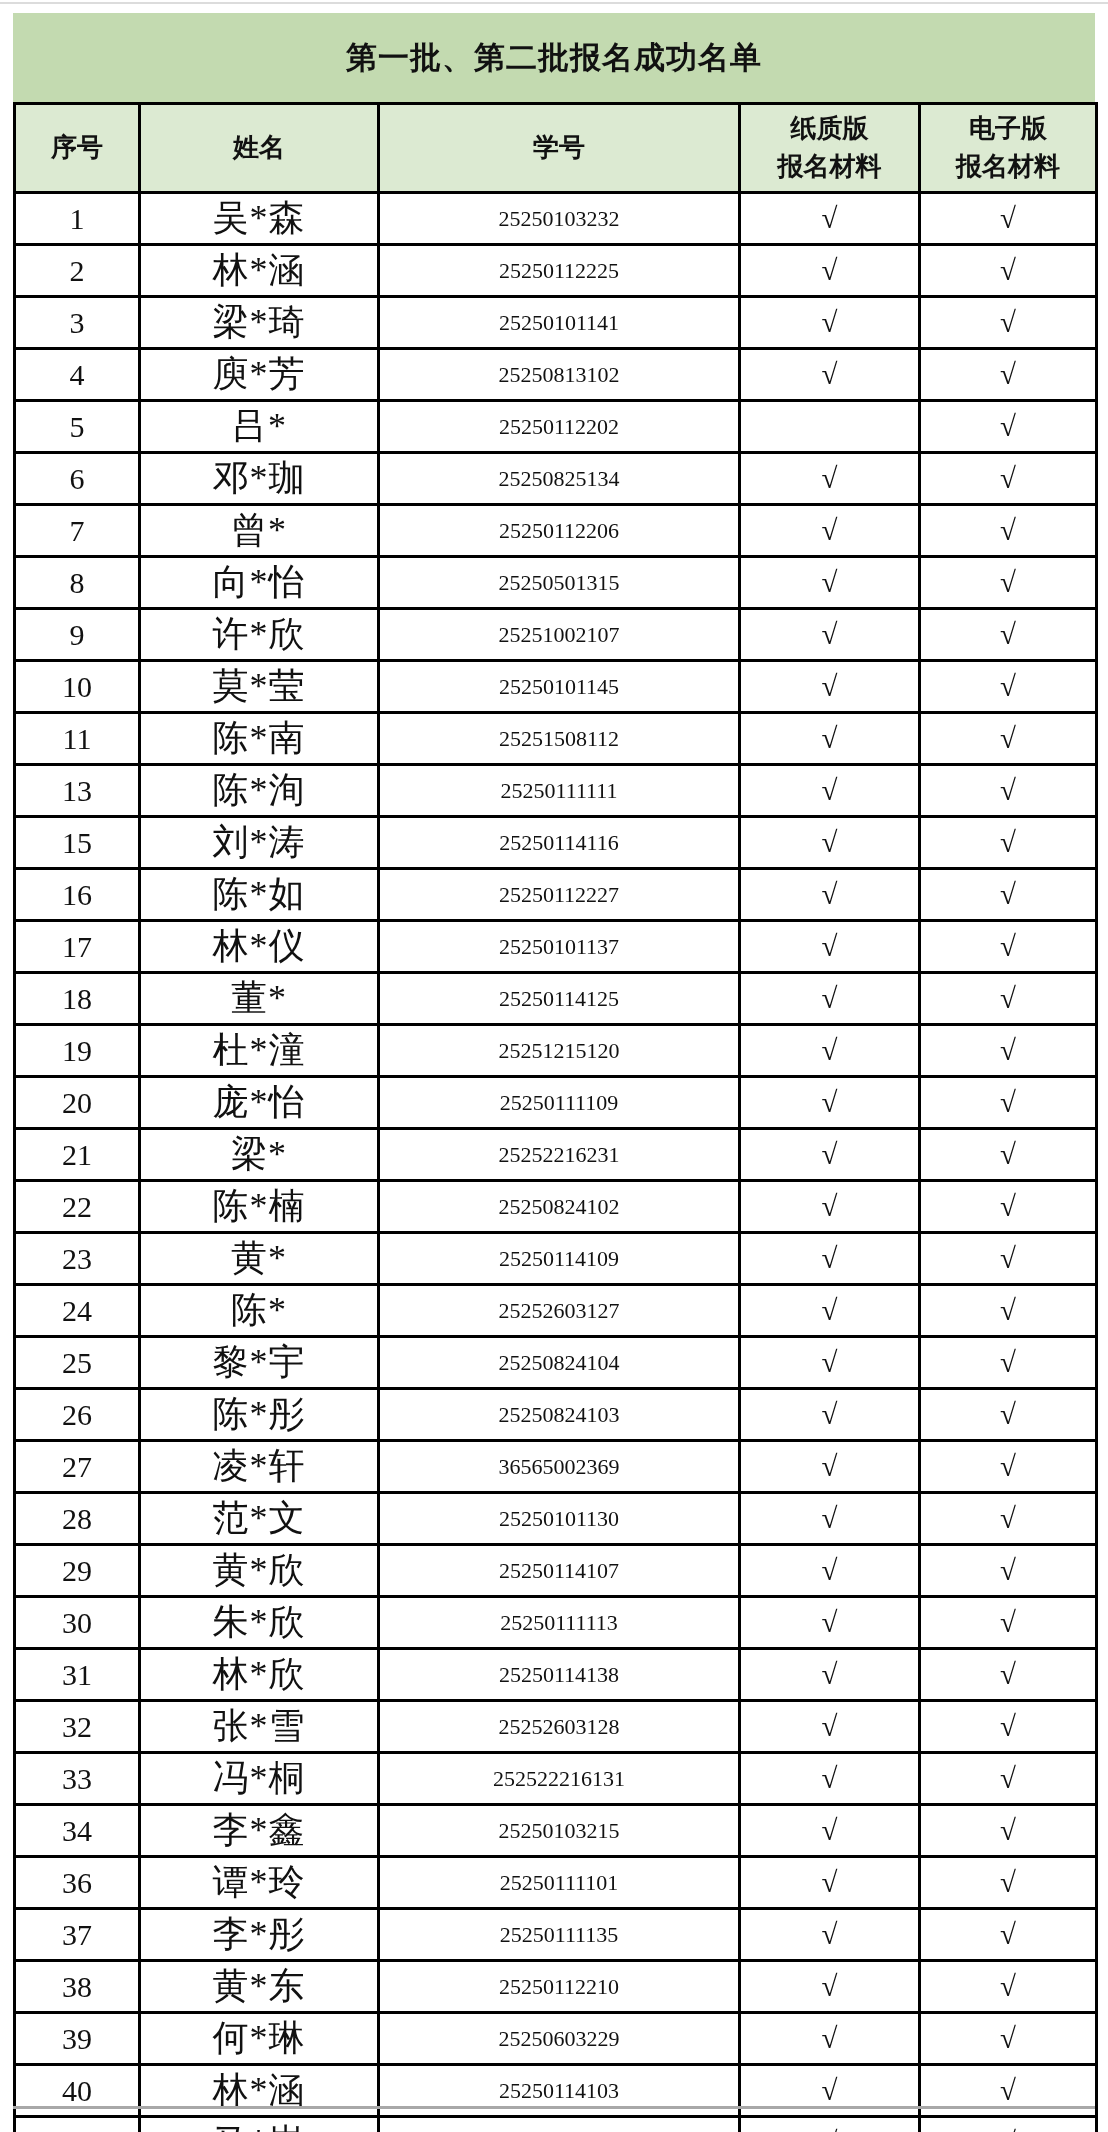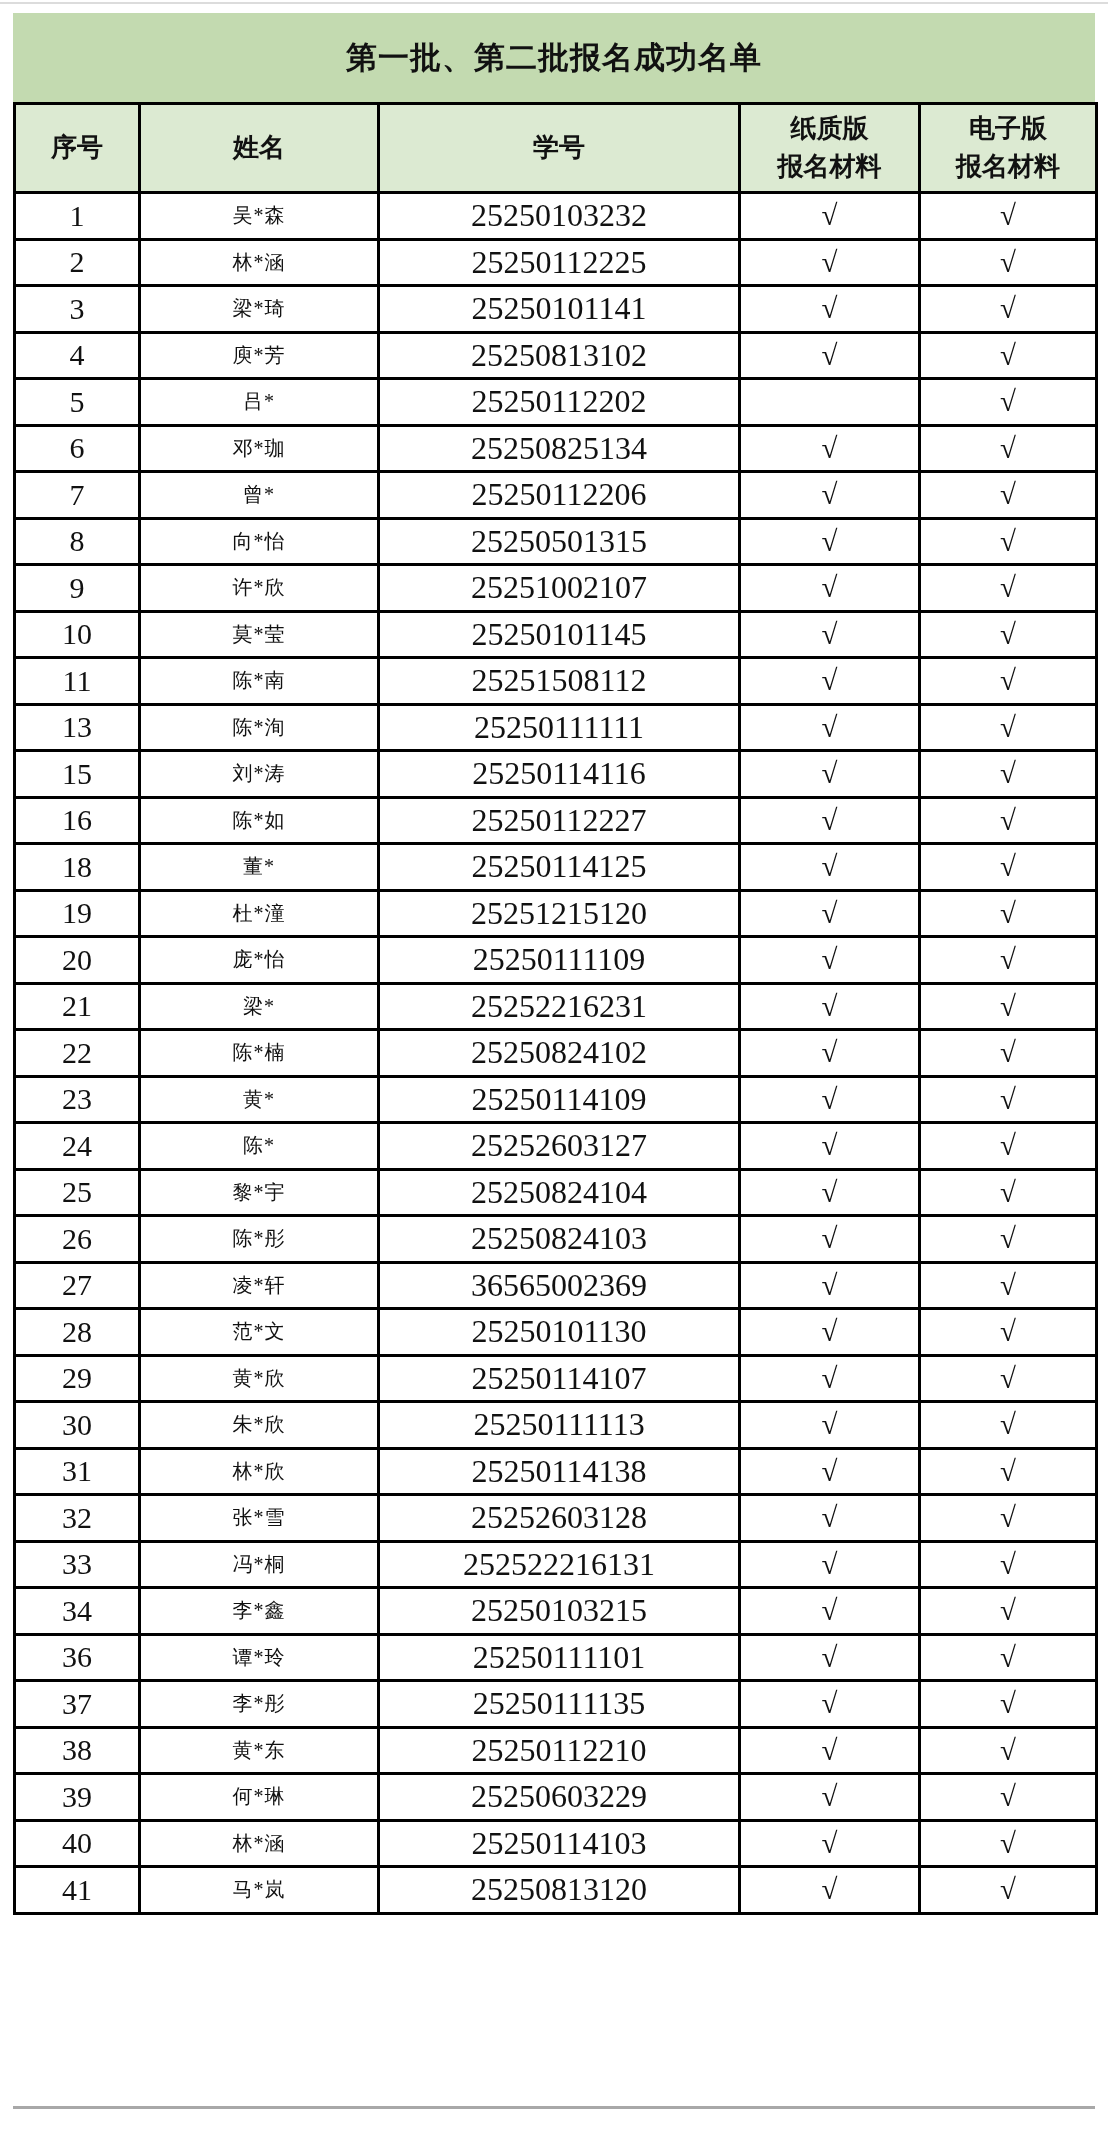--- a/index.html
+++ b/index.html
@@ -55,22 +55,22 @@
     font-size: 26px;
     font-weight: bold;
     line-height: 1.45;
     white-space: pre-line;
   }
   table.reg td {
     background: var(--row-bg, #ffffff);
     height: 43.5px;
   }
   td.c-index { font-size: 30px; }
-  td.c-name  { font-size: 20px; letter-spacing: 1px; }
-  td.c-id    { font-size: 32px; }
+  td.c-name  { font-size: 36px; letter-spacing: 1px; }
+  td.c-id    { font-size: 22px; }
   td.c-check { font-size: 29px; }
   .hairline-bottom {
     position: absolute;
     left: 13px;
     top: 2106px;
     width: 1082px;
     height: 3px;
     background: var(--bottom-hairline, #a8a8a8);
   }
 </style>
@@ -194,20 +194,27 @@
     <td class="c-check">√</td>
   </tr>
         <tr>
     <td class="c-index">16</td>
     <td class="c-name">陈*如</td>
     <td class="c-id">25250112227</td>
     <td class="c-check">√</td>
     <td class="c-check">√</td>
   </tr>
         <tr>
+    <td class="c-index">17</td>
+    <td class="c-name">林*仪</td>
+    <td class="c-id">25250101137</td>
+    <td class="c-check">√</td>
+    <td class="c-check">√</td>
+  </tr>
+        <tr>
     <td class="c-index">18</td>
     <td class="c-name">董*</td>
     <td class="c-id">25250114125</td>
     <td class="c-check">√</td>
     <td class="c-check">√</td>
   </tr>
         <tr>
     <td class="c-index">19</td>
     <td class="c-name">杜*潼</td>
     <td class="c-id">25251215120</td>

